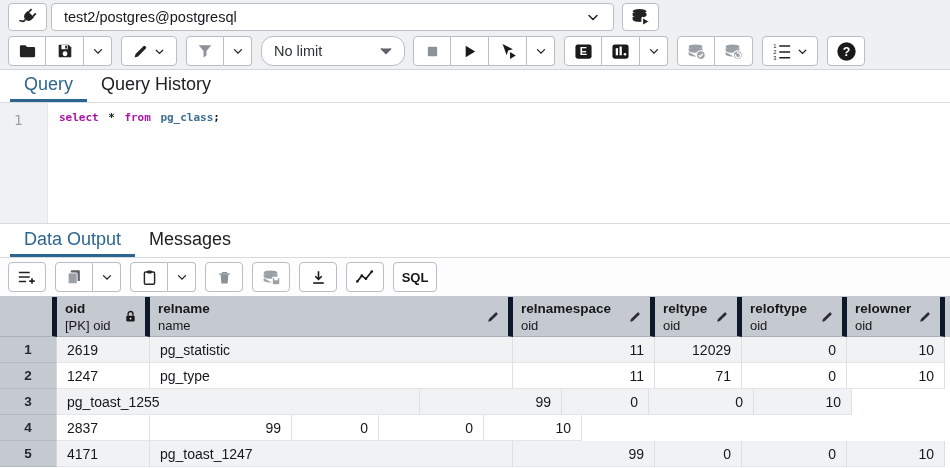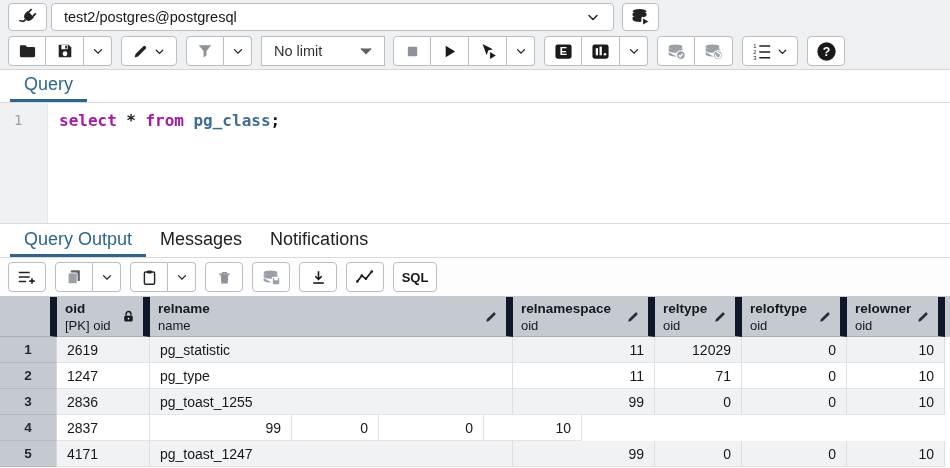--- a/index.html
+++ b/index.html
@@ -42,22 +42,22 @@
     display:flex; align-items:center; justify-content:center; padding:0 6px;
     cursor:pointer;
   }
   .tgroup .tb + .tb { border-left:none; }
   .tgroup .tb:first-child { border-radius:4px 0 0 4px; }
   .tgroup .tb:last-child { border-radius:0 4px 4px 0; }
   .tgroup .tb:only-child { border-radius:4px; }
   .tb.chev { min-width:28px; }
   .tb.wide { min-width:56px; gap:4px; }
   .limit-select {
-    width:124px; height:30px; margin-left:9px; background:#fff;
-    border:1px solid #b9bec5; border-radius:0;
+    width:144px; height:30px; margin-left:9px; background:#fff;
+    border:1px solid #b9bec5; border-radius:12px;
     display:flex; align-items:center; justify-content:space-between;
     padding:0 12px; font-size:14.5px; color:#2e3338; cursor:pointer;
   }
   .gap-lg { width:8px; }
 
   
   .tabstrip {
     background:#fff; display:flex; align-items:stretch; padding-left:10px;
     border-bottom:1px solid #d8dbde;
   }
@@ -71,21 +71,21 @@
 
   
   .editor { height:120px; display:flex; background:#fff; }
   .gutter {
     width:48px; background:#f0f1f3; border-right:1px solid #e4e6e8;
     font-family:"DejaVu Sans Mono", monospace; font-size:14px; color:#9aa2ac;
     padding:9px 0 0 14px;
   }
   .code-area {
     flex:1; padding:8px 0 0 11px;
-    font-family:"DejaVu Sans Mono", monospace; font-size:16px; font-weight:bold;
+    font-family:"DejaVu Sans Mono", monospace; font-size:11px; font-weight:bold;
     white-space:pre;
   }
   .tok { display:inline-block; }
   .tok.sp { margin-right:9.5px; }
   .tok.kw { color:#a718a7; }
   .tok.op { color:#17181a; }
   .tok.ident { color:#3d6e93; }
   .tok.punc { color:#17181a; }
 
   
@@ -93,21 +93,21 @@
     height:38px; background:#fdfdfd; display:flex; align-items:center; padding:0 8px;
   }
   .out-toolbar .tgroup + .tgroup { margin-left:9px; }
   .tb.sql-btn { font-size:13px; font-weight:bold; color:#17181a; min-width:44px; border-radius:4px; }
 
   
   .grid { font-size:14px; border-top:1px solid #c6cacf; }
   .gridhead { display:flex; height:40px; background:#c5cad1; }
   .hcell {
     display:flex; align-items:center; padding:0 8px;
-    border-right:7px solid #0f172a; border-bottom:1px solid #aab0b8;
+    border-right:5px solid #0f172a; border-bottom:1px solid #aab0b8;
     color:#17181a; overflow:hidden;
   }
   .hcell .htext { flex:1; line-height:17px; }
   .hcell .hname { font-weight:bold; font-size:13.5px; }
   .hcell .htype { font-size:13px; }
   .hcell .hicon { margin-left:4px; flex:none; }
   .hcell.corner { justify-content:center; }
   .grow { display:flex; height:26px; }
   .grow.odd .cell { background:#f1f2f4; }
   .grow.even .cell { background:#ffffff; }
@@ -351,38 +351,38 @@
           </svg>
         </span>
     </div>
   </div>
 </div>
 
 <div class="tabstrip q">
   <div class="tab active">
       <span>Query</span>
     </div>
+  <div class="tab">
+      <span>Query History</span>
+    </div>
 </div>
 
 <div class="editor">
   <div class="gutter">
     <span>1</span>
   </div>
   <div class="code-area"><span class="tok kw sp">select</span><span class="tok op sp">*</span><span class="tok kw sp">from</span><span class="tok ident">pg_class</span><span class="tok punc">;</span></div>
 </div>
 
 <div class="tabstrip o">
   <div class="tab active">
-      <span>Query Output</span>
+      <span>Data Output</span>
     </div>
   <div class="tab">
       <span>Messages</span>
-    </div>
-  <div class="tab">
-      <span>Notifications</span>
     </div>
 </div>
 
 <div class="out-toolbar">
   <div class="tgroup">
     <div class="tb">
         <span>
           <svg viewBox="0 0 22 20" width="20" height="20">
             <path d="M2 5h12M2 10h12M2 15h8" stroke="#222" stroke-width="1.8"></path>
             <path d="M16.5 11.5v6M13.5 14.5h6" stroke="#222" stroke-width="1.8"></path>
@@ -564,21 +564,20 @@
     <div class="rownum c-rn">2</div>
     <div class="cell c-oid">1247</div>
     <div class="cell c-rel">pg_type</div>
     <div class="cell num c-rns">11</div>
     <div class="cell num c-rty">71</div>
     <div class="cell num c-rof">0</div>
     <div class="cell num c-row">10</div>
   </div>
   <div class="grow odd">
     <div class="rownum c-rn">3</div>
-    <div class="cell c-oid">2836</div>
     <div class="cell c-rel">pg_toast_1255</div>
     <div class="cell num c-rns">99</div>
     <div class="cell num c-rty">0</div>
     <div class="cell num c-rof">0</div>
     <div class="cell num c-row">10</div>
   </div>
   <div class="grow even">
     <div class="rownum c-rn">4</div>
     <div class="cell c-oid">2837</div>
     <div class="cell num c-rns">99</div>

